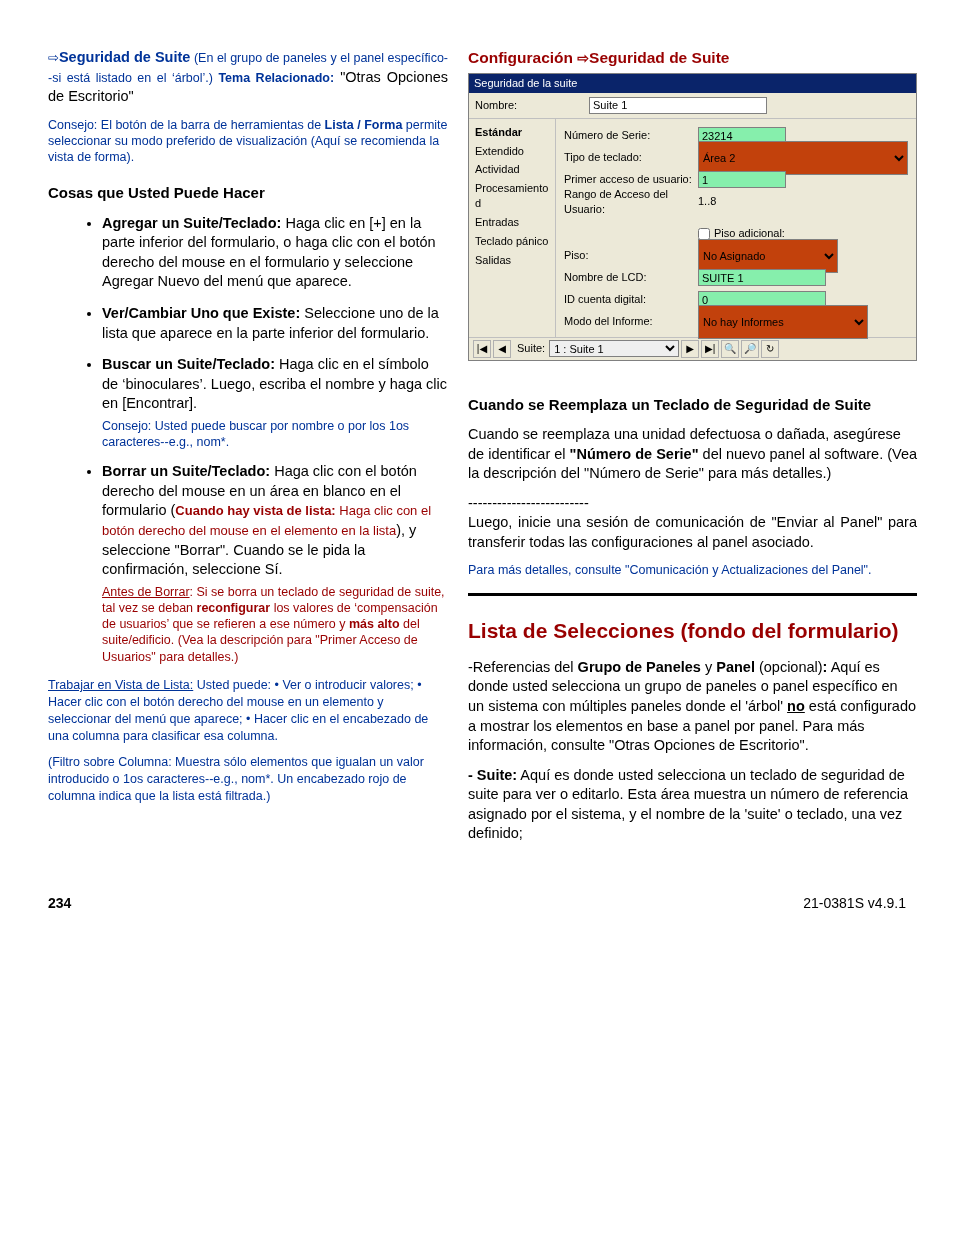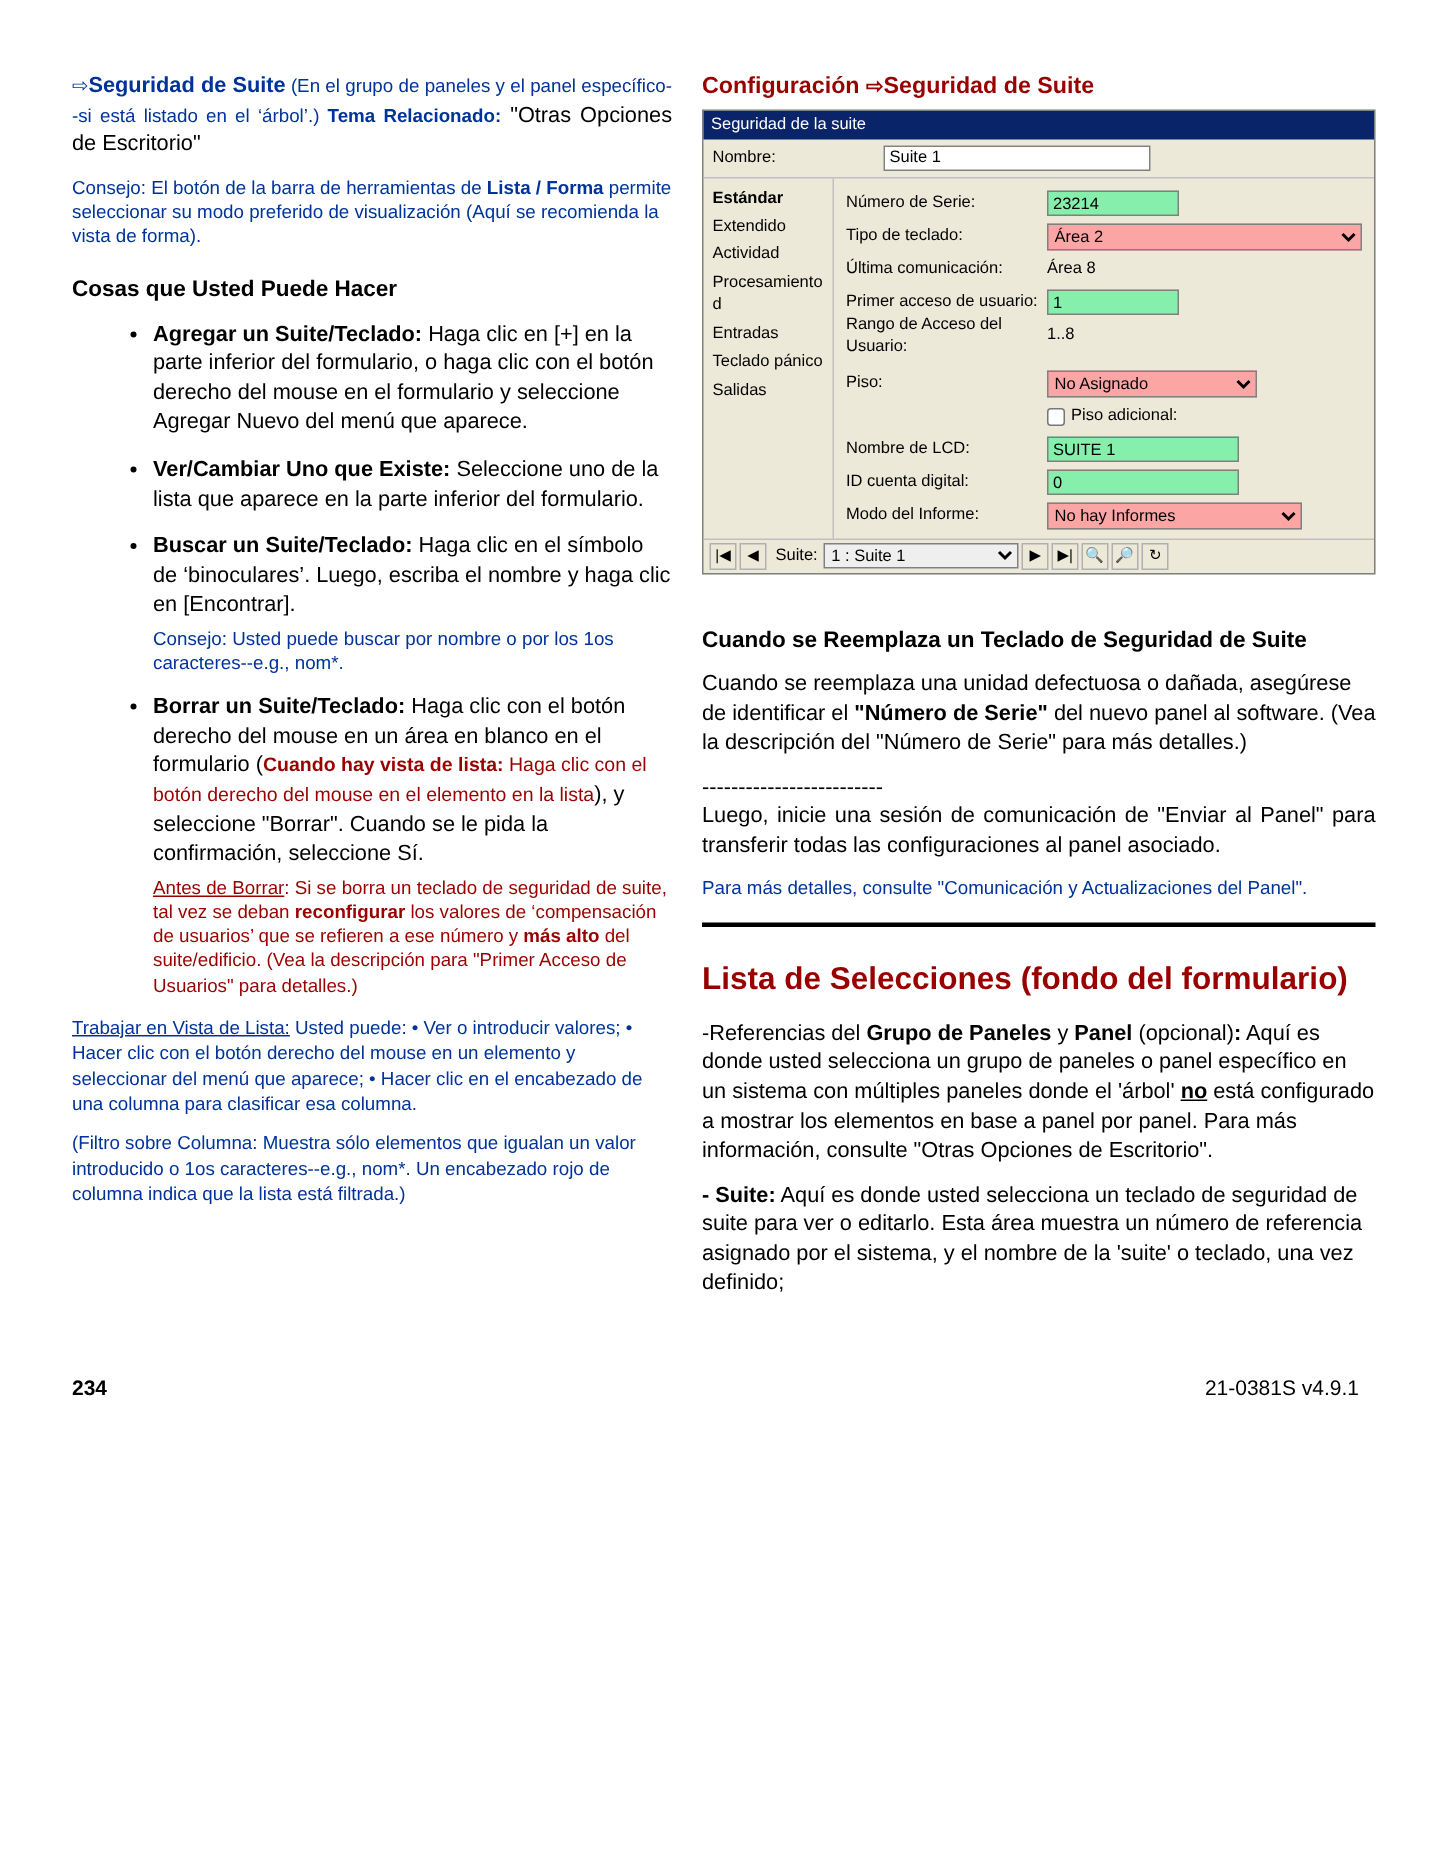--- a/index.html
+++ b/index.html
@@ -66,21 +66,21 @@
   .sc-tabs .sel { font-weight: bold; }
   .sc-form { flex:1; padding: 6px 8px 4px 8px; }
   .sc-row { display:flex; align-items:center; height:22px; }
   .sc-row .flab { width: 134px; font-size:11px;}
   .sc-row input[type=text] {
     font-size:11px; height:15px; border:1px solid #808080;
     padding:0 3px; background:#86efac;
   }
   .sc-row .val-ro { font-size:11px; }
   .sc-row select {
-    font-size:11px; height:18px; border:1px solid #808080; background:#fca5a5;
+    font-size:11px; height:34px; border:1px solid #808080; background:#c2410c;
   }
   .sc-row .cbwrap { display:flex; align-items:center; gap:4px; font-size:11px;}
   .sc-row input[type=checkbox]{ margin:0; width:12px; height:12px;}
   .sc-nav {
     border-top: 1px solid #c0c0c0;
     display:flex; align-items:center;
     padding: 2px 4px;
     gap: 2px;
     font-size:11px;
   }
@@ -166,42 +166,38 @@
         <div class="sc-form">
           <div class="sc-row">
             <span class="flab">Número de Serie:</span>
             <input type="text" style="width: 80px;" value="23214">
           </div>
           <div class="sc-row">
             <span class="flab">Tipo de teclado:</span>
             <select style="width:210px"><option>Área 2</option></select>
           </div>
           <div class="sc-row">
-            <span class="flab">Última comunicación:</span>
-            <span class="val-ro">Área 8</span>
-          </div>
-          <div class="sc-row">
             <span class="flab">Primer acceso de usuario:</span>
             <input type="text" style="width: 80px;" value="1">
           </div>
           <div class="sc-row">
             <span class="flab">Rango de Acceso del Usuario:</span>
             <span class="val-ro">1..8</span>
           </div>
           <div class="sc-row" style="height:10px"></div>
-          <div class="sc-row">
-            <span class="flab">Piso:</span>
-            <select style="width:140px"><option>No Asignado</option></select>
-          </div>
           <div class="sc-row">
             <span class="flab"></span>
             <span class="cbwrap">
                 <input type="checkbox" style="">
                 <span>Piso adicional:</span>
               </span>
+          </div>
+          <div class="sc-row">
+            <span class="flab">Piso:</span>
+            <select style="width:140px"><option>No Asignado</option></select>
           </div>
           <div class="sc-row">
             <span class="flab">Nombre de LCD:</span>
             <input type="text" style="width: 120px;" value="SUITE 1">
           </div>
           <div class="sc-row">
             <span class="flab">ID cuenta digital:</span>
             <input type="text" style="width: 120px;" value="0">
           </div>
           <div class="sc-row">

